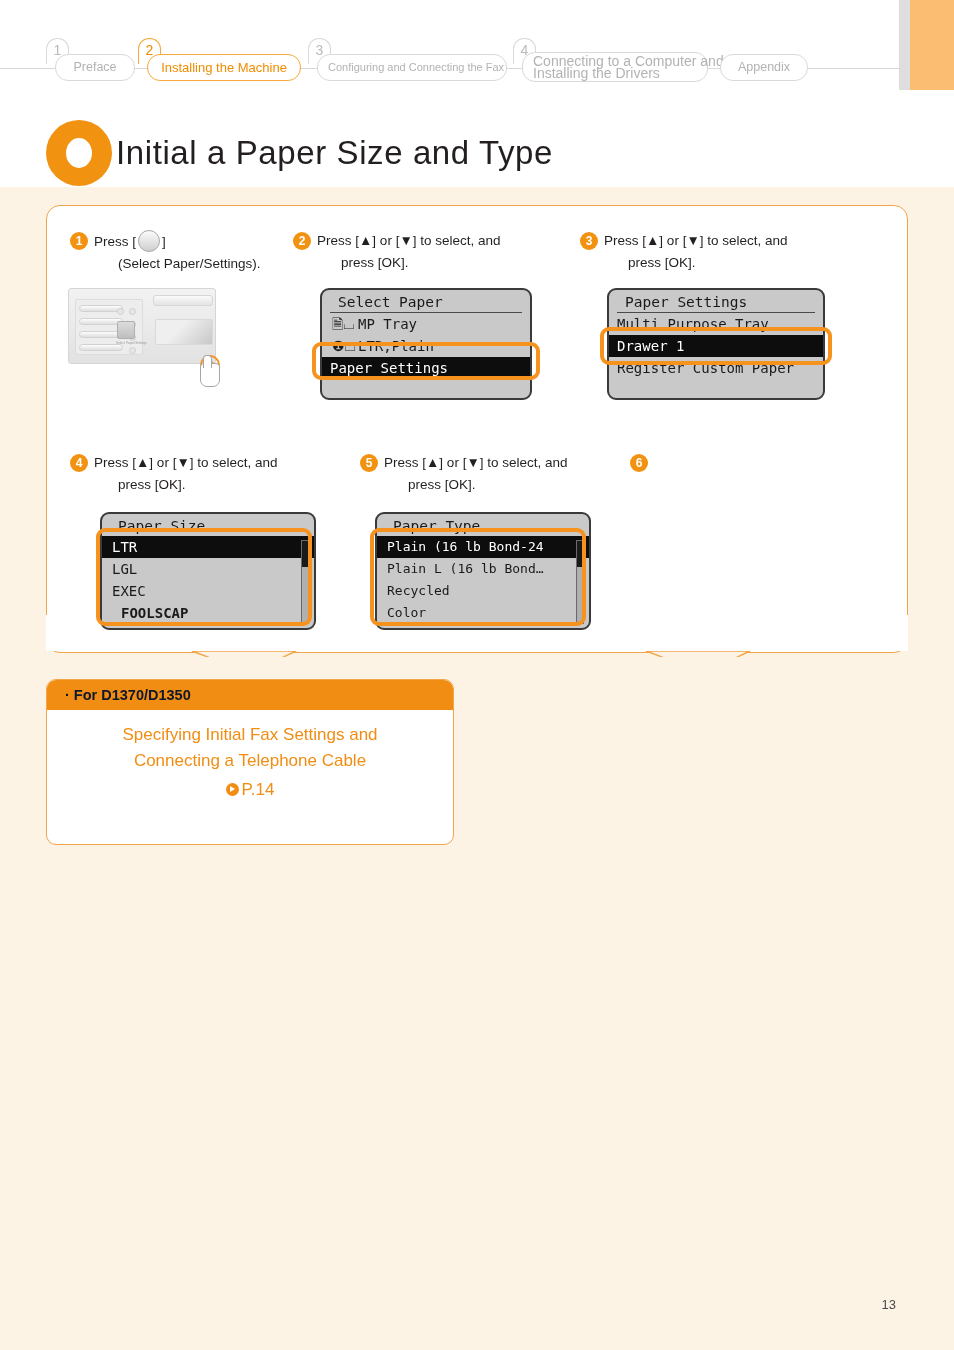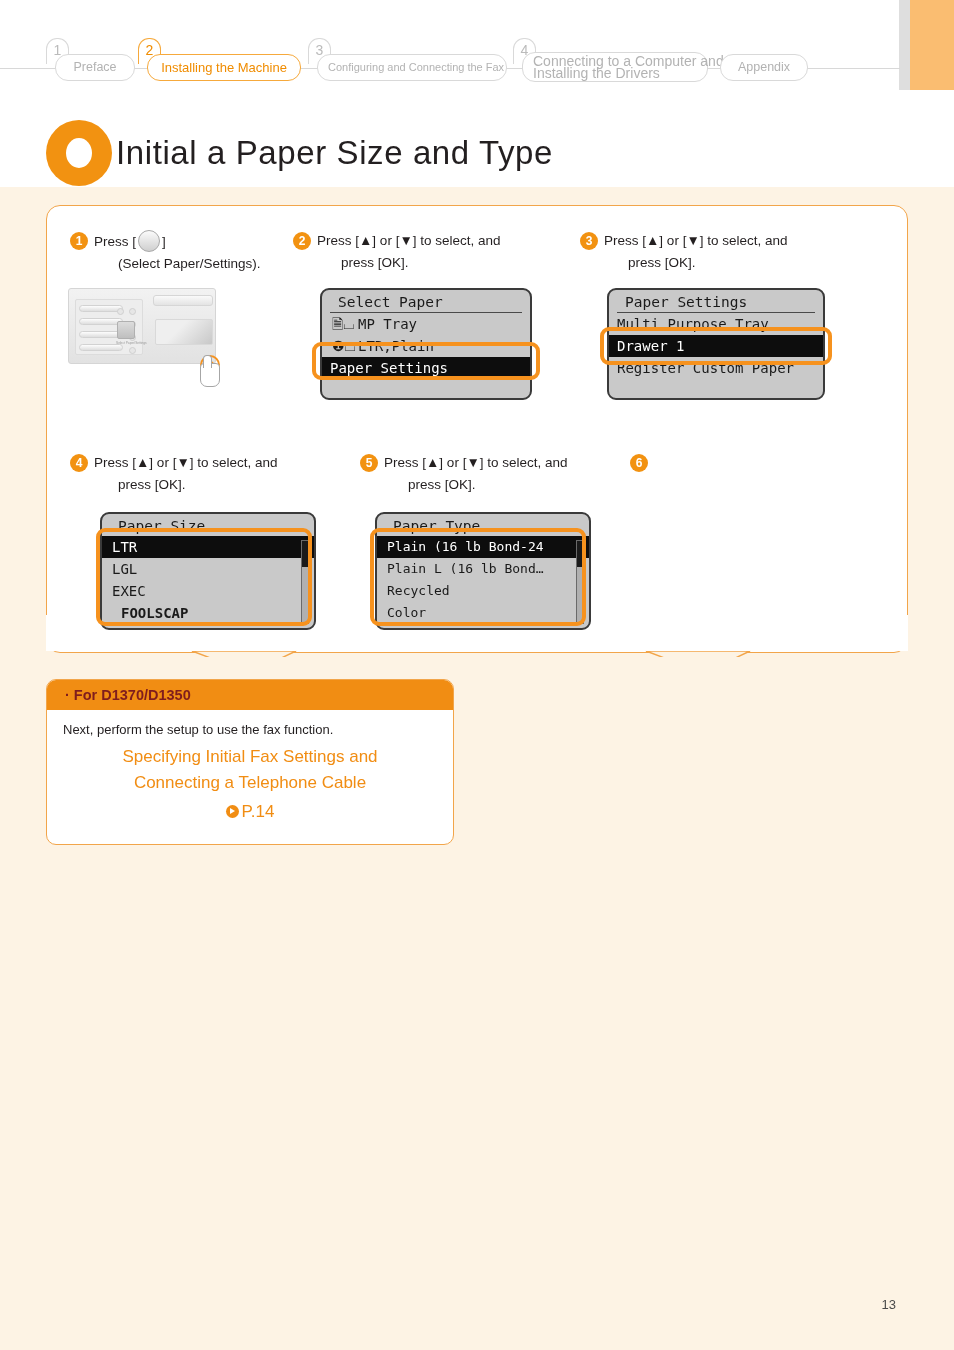--- a/index.html
+++ b/index.html
@@ -245,21 +245,21 @@
   .callout {
     position: absolute;
     width: 408px; height: 166px;
     background: #ffffff;
     border: 1.6px solid #f2a54a;
     border-radius: 10px;
     overflow: hidden;
   }
   .callout-head {
     height: 30px; background: #f18d13;
-    color: #7f1d1d; font-size: 14.5px; font-weight: bold;
+    color: #0f172a; font-size: 14.5px; font-weight: bold;
     line-height: 30px; padding-left: 18px;
   }
   .callout-body { padding: 12px 16px 0 16px; text-align: center; }
   .callout-lead {
     font-size: 13px; color: #231f20; text-align: left; margin-bottom: 7px;
   }
   .callout-link {
     font-size: 17px; color: #f18d13; line-height: 26px;
   }
   .callout-page {
@@ -448,21 +448,20 @@
 
   <div class="step" style="left:630px; top:452px; width:270px;">
     <div class="step-head">
       <div class="badge">6</div>
     </div>
   </div>
 
   <div class="callout" style="left:46px; top:679px;">
     <div class="callout-head">· For D1370/D1350</div>
     <div class="callout-body">
-      <div class="callout-lead">Next, perform the setup to use the fax function.</div>
       <div class="callout-link">Specifying Initial Fax Settings and</div>
       <div class="callout-link">Connecting a Telephone Cable</div>
       <div class="callout-page">
         <span class="pgicon"></span><span>P.14</span>
       </div>
     </div>
   </div>
 
 
   <div class="pagenum">13</div>

